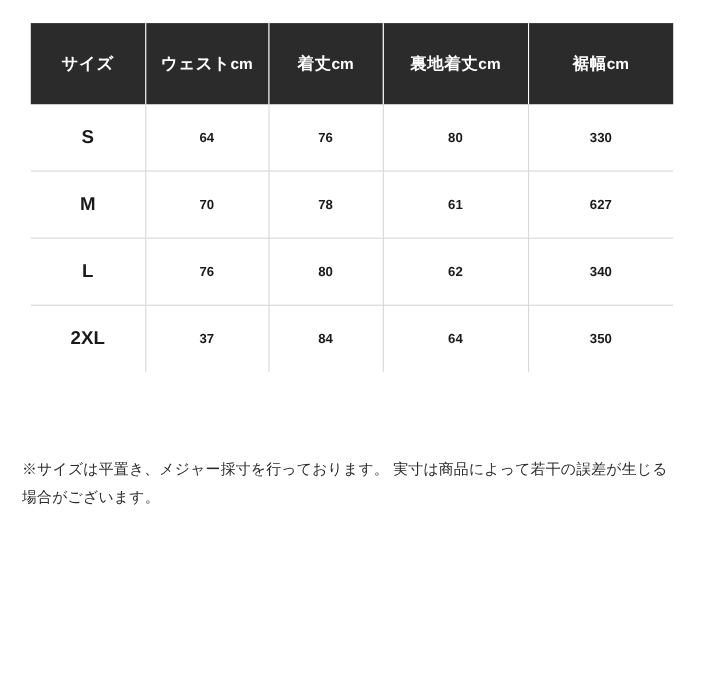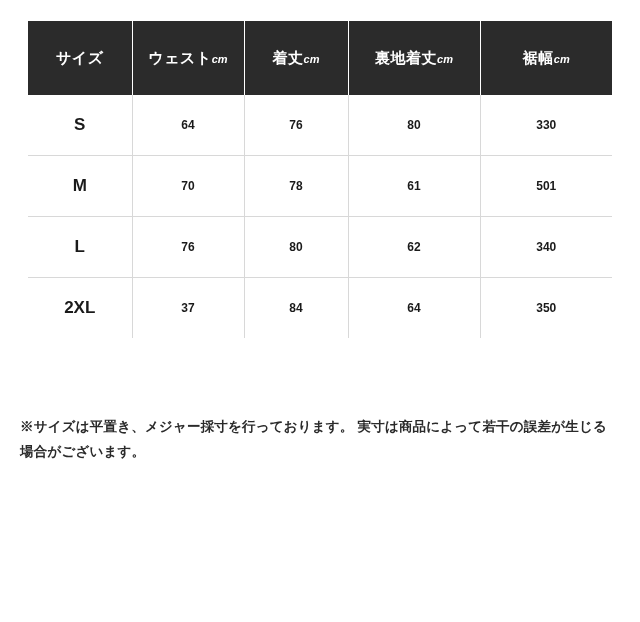--- a/index.html
+++ b/index.html
@@ -45,23 +45,22 @@
     border-bottom: none;
     text-align: center;
     vertical-align: middle;
     letter-spacing: 0.5px;
     padding: 0;
   }
   .size-table thead th:last-child {
     border-right: none;
   }
   .size-table thead th .unit {
-    font-size: 11px;
+    font-size: 14px;
     letter-spacing: 0;
-    font-style: italic;
   }
   .size-table tbody td {
     height: 60px;
     text-align: center;
     vertical-align: middle;
     font-size: 12px;
     font-weight: bold;
     color: #1a1a1a;
     border-right: 1px solid #d8d8d8;
     border-bottom: 1px solid #d8d8d8;
@@ -84,21 +83,20 @@
     left: 20px;
     top: 415px;
     width: 600px;
   }
   .note {
     font-size: 13.5px;
     line-height: 1.85;
     color: #2a2a2a;
     margin: 0 12px 22px 0;
     letter-spacing: 0.2px;
-    font-weight: bold;
   }
 </style>
 </head>
 <body>
 
 <div class="page">
 
   <table class="size-table">
     <colgroup>
       <col class="c0">
@@ -122,21 +120,21 @@
         <td>64</td>
         <td>76</td>
         <td>80</td>
         <td>330</td>
       </tr>
       <tr>
         <td class="label">M</td>
         <td>70</td>
         <td>78</td>
         <td>61</td>
-        <td>501</td>
+        <td>627</td>
       </tr>
       <tr>
         <td class="label">L</td>
         <td>76</td>
         <td>80</td>
         <td>62</td>
         <td>340</td>
       </tr>
       <tr>
         <td class="label">2XL</td>

